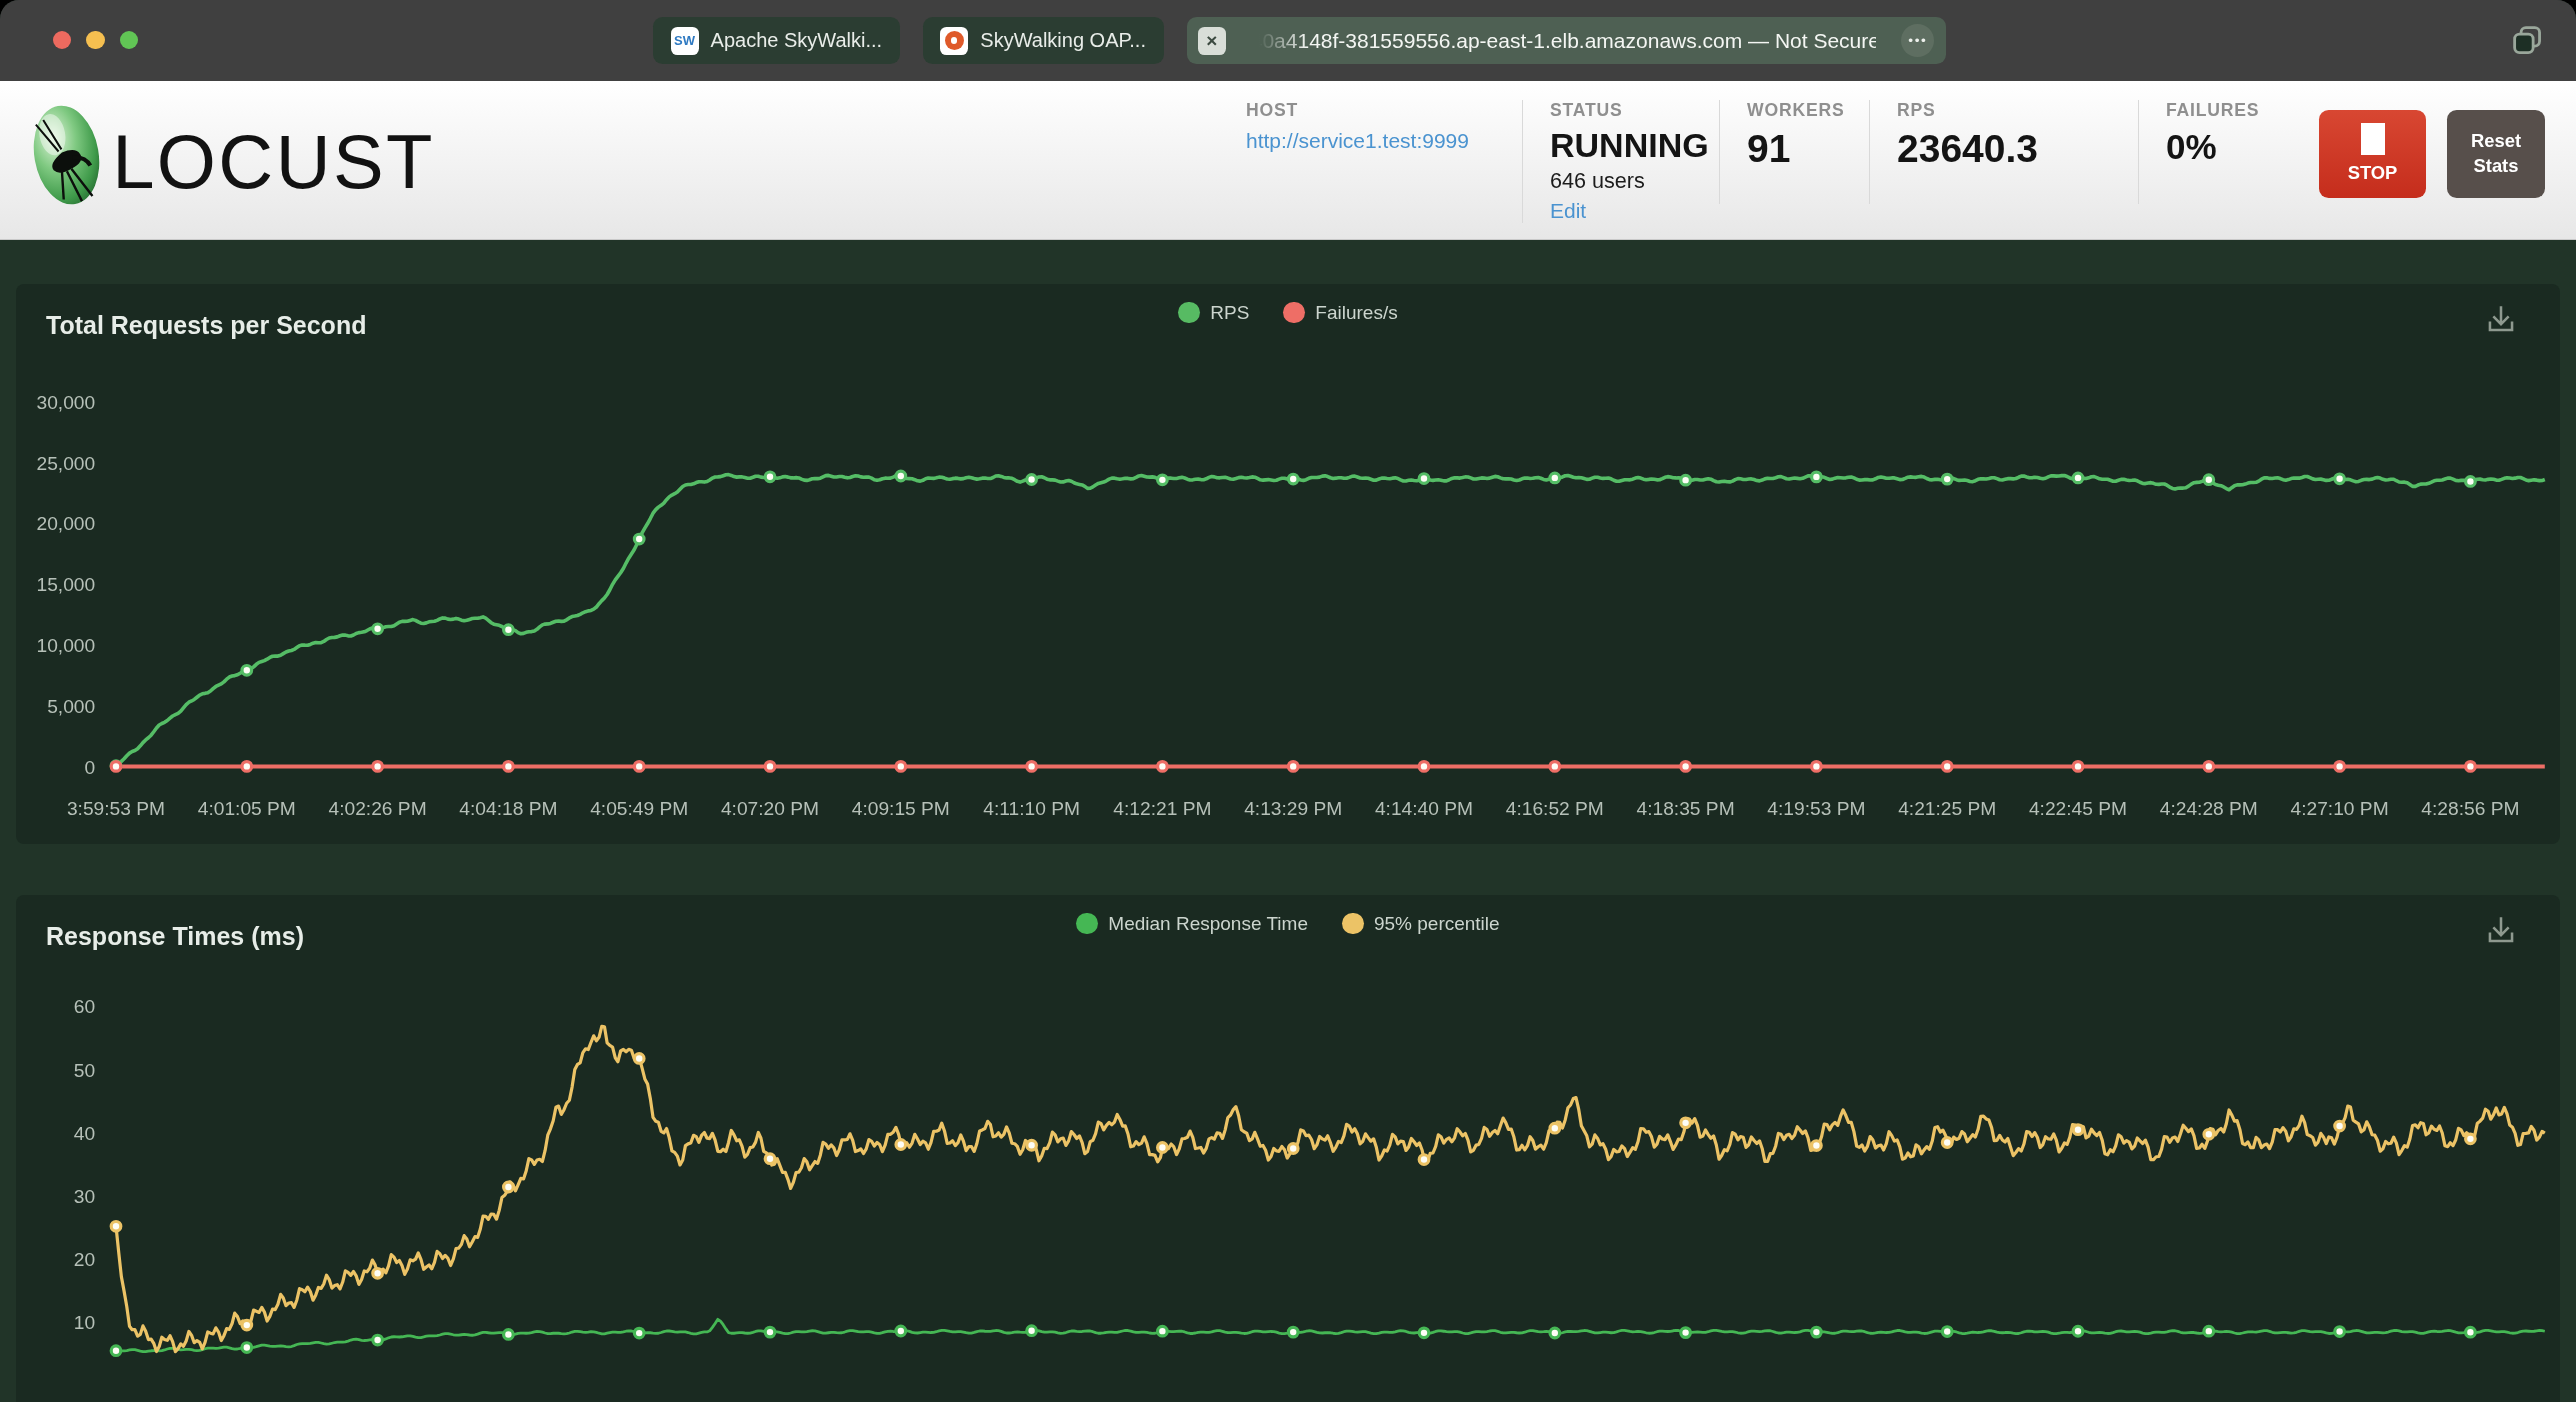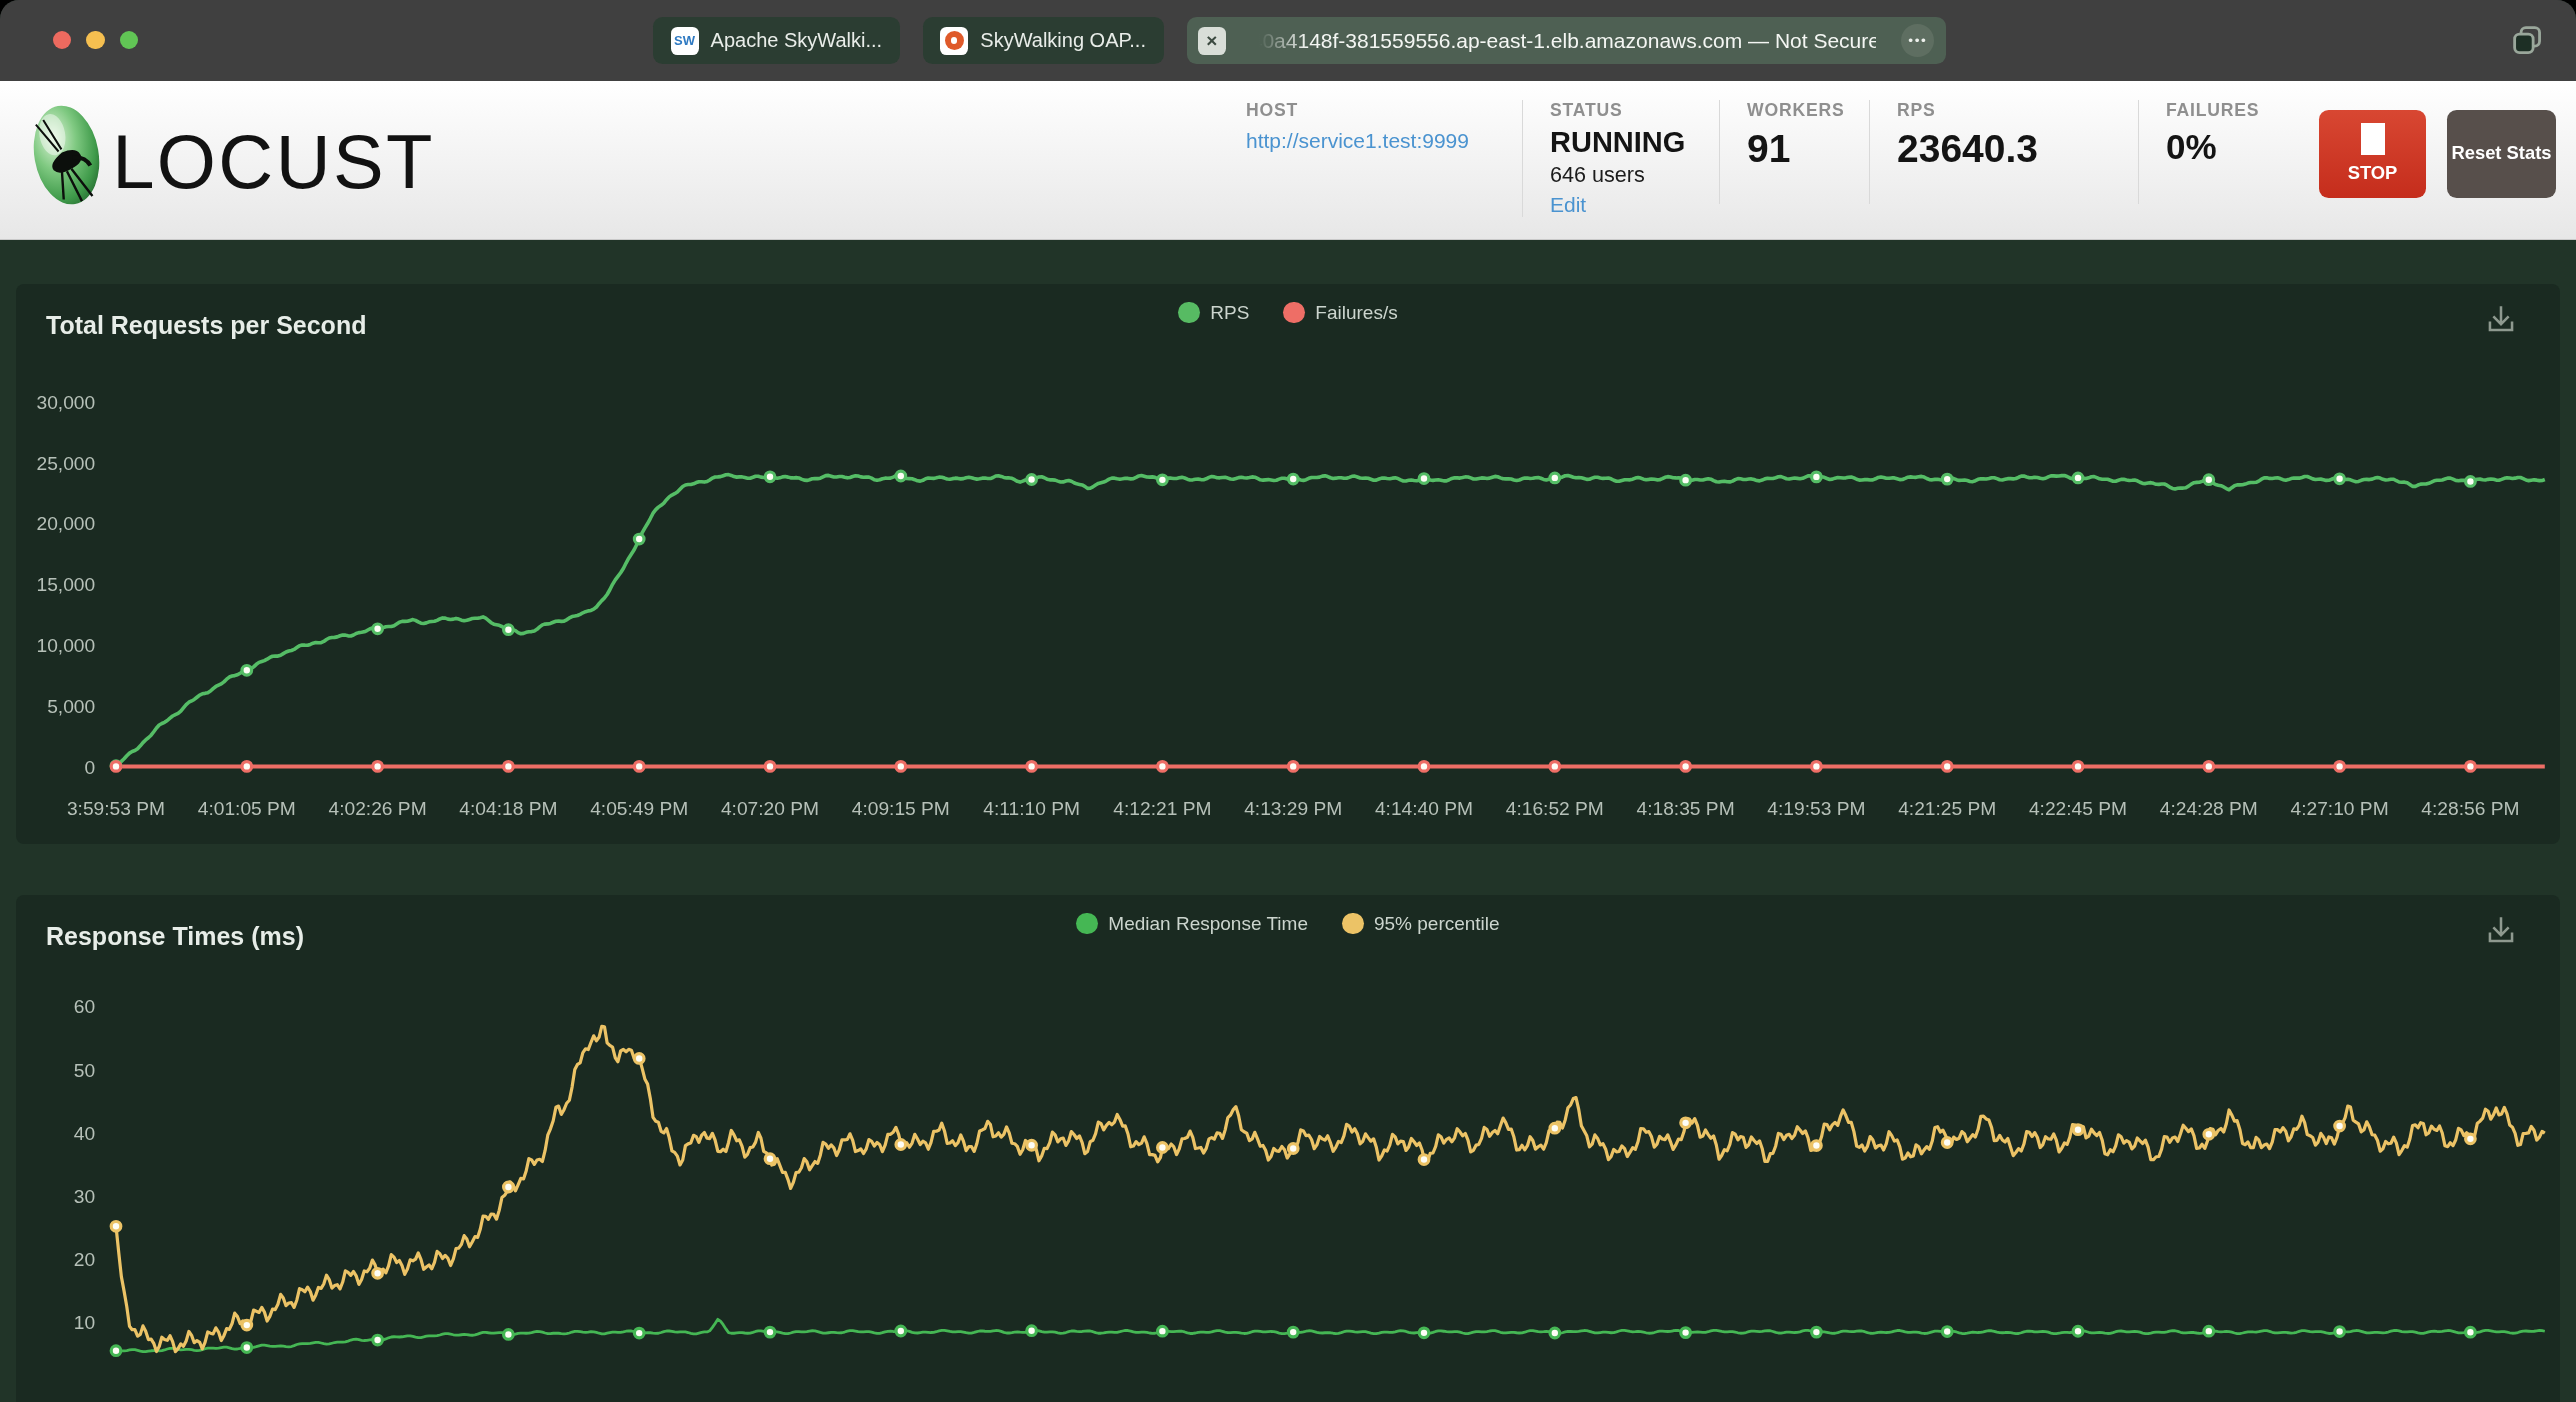--- a/index.html
+++ b/index.html
@@ -35,31 +35,31 @@
             border-bottom:0.8px solid #c9c9c9; }
   .brand { position:absolute; left:32px; top:21px; display:flex; align-items:center; gap:11.2px; }
   .logo-text { font-size:76px; font-weight:100; letter-spacing:2.4px; color:#121212;margin-top:12px; }
   .stats { position:absolute; left:1246px; top:19px; display:flex; align-items:flex-start; }
   .stat { padding:0 27px 0 0; min-height:104px; }
   .stat + .stat { border-left:1.6px solid #d9d9d9; padding-left:27px; }
   .stat-label { font-size:17.6px; font-weight:700; color:#8f8f8f; letter-spacing:0.8px; }
   .stat-link { display:block; margin-top:8px; font-size:21px; color:#4a93d0; text-decoration:none; }
   .stat-big { margin-top:6.4px; font-size:39px; font-weight:800; color:#141414; }
   .stat-big.small { font-size:35px; }
-  .status-value { margin-top:4.8px; font-size:29px; font-weight:800; color:#141414; }
+  .status-value { margin-top:4.8px; font-size:34px; font-weight:800; color:#141414; }
   .status-sub { margin-top:3.2px; font-size:21.6px; color:#1c1c1c; }
   .edit-link { display:inline-block; margin-top:4.8px; font-size:21px; color:#4a93d0; text-decoration:none; }
   .hdr-buttons { display:flex; gap:21px; margin-left:24px; padding-top:9.6px; }
   .btn { width:107px; height:88px; border:none; border-radius:9.6px; color:#fff; cursor:pointer;
          display:flex; flex-direction:column; align-items:center; justify-content:center; gap:7.2px;
          font-family:inherit; }
   .btn-stop { background:linear-gradient(#d84732,#c52d1c); }
   .stop-square { width:24px; height:32px; background:#fff; }
   .btn-stop span { font-size:18.4px; font-weight:700; }
-  .btn-reset { width:109px; background:#574f4b; font-size:18.4px; font-weight:700; line-height:1.35; }
+  .btn-reset { width:98px; background:#574f4b; font-size:18.4px; font-weight:700; line-height:1.35; }
 
   
   .nav { height:66px; background:#1c2c23; display:flex; align-items:stretch; padding-left:26px; }
   .nav-item { position:relative; display:flex; align-items:center; padding:0 21px; font-size:21.6px;
               font-weight:600; color:#b6c4ba; cursor:pointer; }
   .nav-item.active { color:#ffffff; }
   .nav-item.active::after { content:""; position:absolute; left:0; right:0; bottom:0; height:5.6px; background:#fff; }
 
   
   .main { padding:44px 16px 0 16px; }

